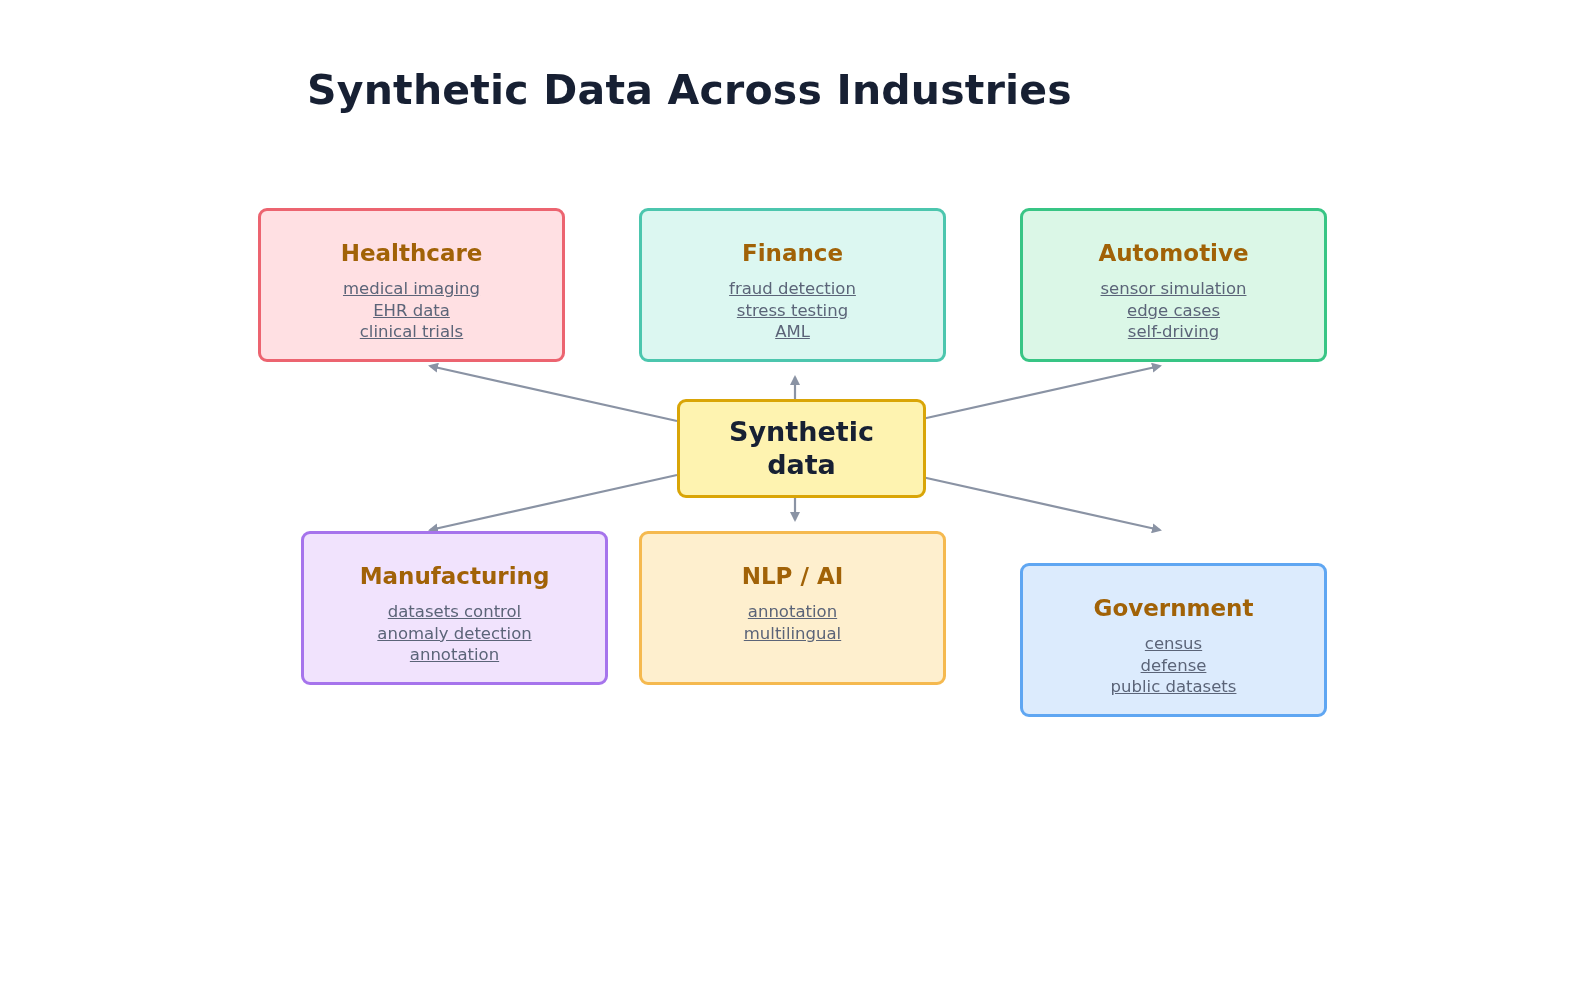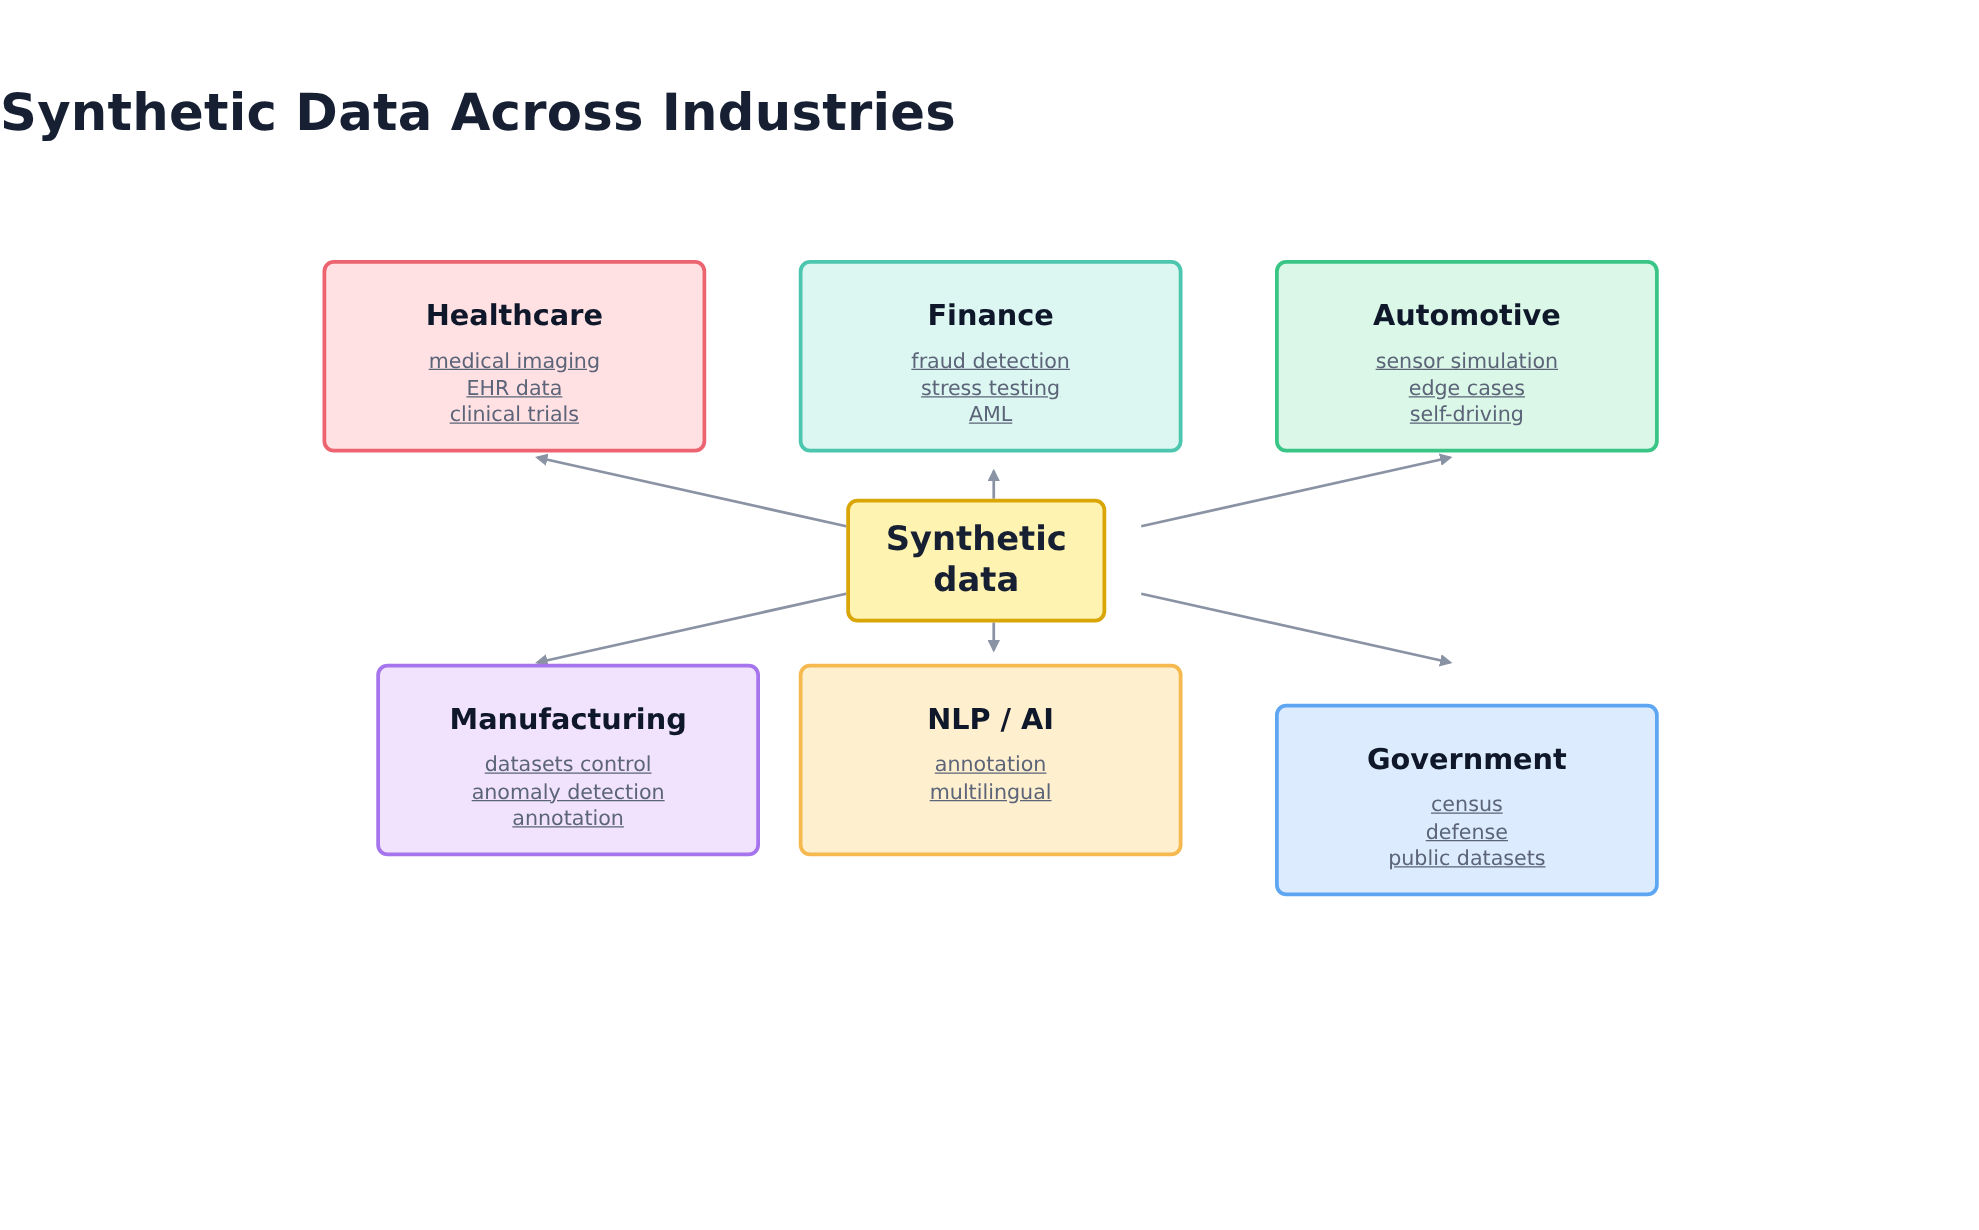--- a/index.html
+++ b/index.html
@@ -1,23 +1,23 @@
 <!DOCTYPE html>
 <html><head>
   <meta charset="utf-8">
   <style>
     html, body { margin: 0; padding: 0; background: #ffffff; }
     body { width: 1583px; height: 984px; position: relative; overflow: hidden; font-family: "DejaVu Sans", sans-serif; }
-    .title { position: absolute; left: 0; top: 66px; width: 1379px; text-align: left; font-size: 41px; font-weight: bold; color: #172033; letter-spacing: 0.2px; }
+    .title { position: absolute; left: 0; top: 66px; width: 1379px; text-align: center; font-size: 41px; font-weight: bold; color: #172033; letter-spacing: 0.2px; }
     svg.edges { position: absolute; left: 0; top: 0; width: 1583px; height: 984px; }
     .box { position: absolute; width: 307px; height: 154px; box-sizing: border-box; border: 3.5px solid; border-radius: 9px; text-align: center; }
-    .box .name { margin-top: 27px; font-size: 23px; font-weight: bold; color: #0f172a; line-height: 30px; }
+    .box .name { margin-top: 27px; font-size: 23px; font-weight: bold; color: #a16207; line-height: 30px; }
     .box .items { margin-top: 10px; font-size: 16.5px; color: #5b6478; line-height: 21.5px; }
     .box .items div { white-space: nowrap; text-decoration: underline; }
-    .center { position: absolute; left: 677px; top: 399px; width: 208px; height: 99px; box-sizing: border-box; background: #fef3b0; border: 3.5px solid #d9a507; border-radius: 9px; text-align: center; font-size: 27px; font-weight: bold; color: #172033; line-height: 33px; padding-top: 13px; }
+    .center { position: absolute; left: 677px; top: 399px; width: 249px; height: 99px; box-sizing: border-box; background: #fef3b0; border: 3.5px solid #d9a507; border-radius: 9px; text-align: center; font-size: 27px; font-weight: bold; color: #172033; line-height: 33px; padding-top: 13px; }
   </style>
 </head>
 <body>
 
 <div class="title">Synthetic Data Across Industries</div>
 
 <svg class="edges" viewBox="0 0 1583 984">
   <defs>
     <marker id="arrowhead" markerWidth="10" markerHeight="10" refX="8" refY="5" orient="auto" markerUnits="userSpaceOnUse">
       <path d="M0,0 L10,5 L0,10 Z" fill="#8a93a4"></path>

